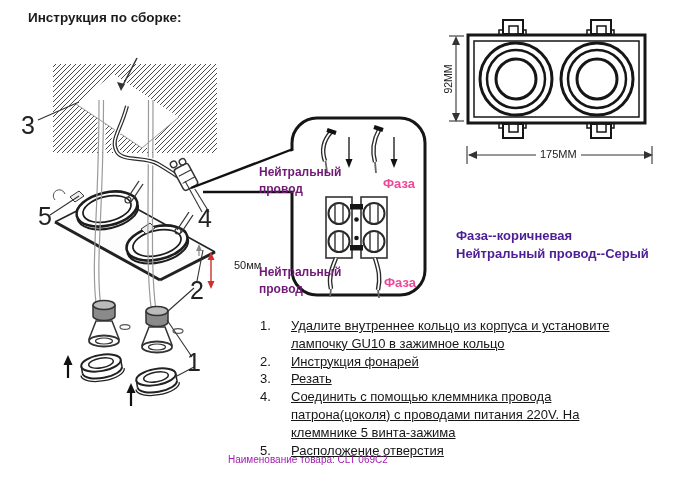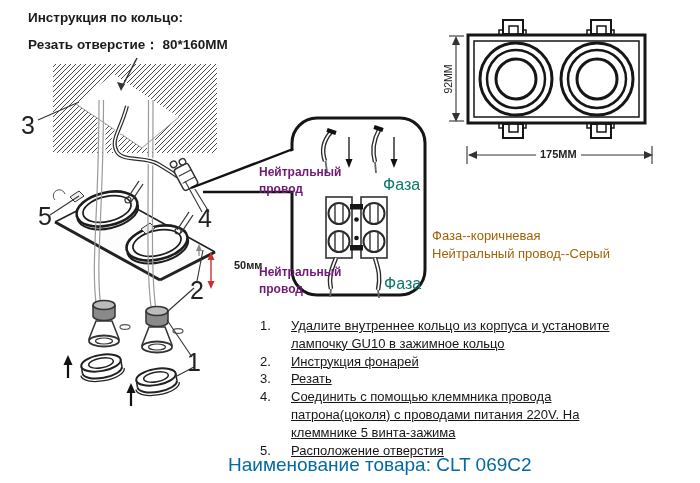--- a/index.html
+++ b/index.html
@@ -4,29 +4,29 @@
 <style>
   html,body{margin:0;padding:0;background:#fff;}
   .page{position:relative;width:700px;height:483px;background:#ffffff;overflow:hidden;
         font-family:"Liberation Sans",sans-serif;color:#1b1b1b;}
   .abs{position:absolute;}
   .art{position:absolute;left:0;top:0;}
   .title{left:28px;top:10px;font-size:13.5px;font-weight:700;}
   .subtitle{left:28px;top:36px;font-size:13.5px;font-weight:700;}
   .callout{font-size:25px;font-weight:400;color:#222;line-height:1;}
   .wire-label{font-size:12px;font-weight:700;line-height:17px;white-space:pre-line;color:#701a75;}
-  .phaza{font-size:16px;font-weight:400;color:#0f766e;}
-  .note{font-size:13px;font-weight:400;line-height:17.5px;white-space:pre-line;color:#a16207;}
-  .dim{font-size:11px;color:#222;font-weight:bold;}
+  .phaza{font-size:13px;font-weight:700;color:#ec4899;}
+  .note{font-size:13px;font-weight:700;line-height:17.5px;white-space:pre-line;color:#4c1d95;margin-left:24px;}
+  .dim{font-size:11px;color:#222;}
   .dim-rot{left:428px;top:73px;width:40px;text-align:center;transform:rotate(-90deg);font-size:10.5px;color:#222;}
   .list{left:260px;top:317px;width:372px;font-size:13px;line-height:17.8px;color:#161616;}
   .item{display:flex;}
   .item .n{width:31px;flex:none;}
   .item .t{width:336px;text-decoration:underline;}
-  .footer{left:228px;top:454px;font-size:19px;color:#0369a1;}
+  .footer{left:228px;top:454px;font-size:10px;color:#a21caf;}
 </style>
 </head>
 <body>
 
 <div class="page">
 
   <svg class="art" width="700" height="483" viewBox="0 0 700 483">
     <defs>
       <pattern id="ht" patternUnits="userSpaceOnUse" width="5" height="5">
         <path d="M0,5 L5,0" stroke="#4a4a4a" stroke-width="1" fill="none"></path>
@@ -251,22 +251,21 @@
         <line x1="467" y1="146" x2="467" y2="164"></line>
         <line x1="652" y1="146" x2="652" y2="164"></line>
         <line x1="469" y1="155" x2="536" y2="155"></line>
         <line x1="581" y1="155" x2="651" y2="155"></line>
         <polygon points="468,155 477,151 477,159" fill="#333" stroke="none"></polygon>
         <polygon points="653,155 644,151 644,159" fill="#333" stroke="none"></polygon>
       </g>
     </g>
   </svg>
 
-  <div class="abs title">Инструкция по кольцо:</div>
-  <div class="abs subtitle">Резать отверстие： 80*160MM</div>
+  <div class="abs title">Инструкция по сборке:</div>
 
   <div class="abs callout" style="left:21px;top:113px;">3</div>
   <div class="abs callout" style="left:38px;top:204px;">5</div>
   <div class="abs callout" style="left:198px;top:206px;">4</div>
   <div class="abs callout" style="left:190px;top:278px;">2</div>
   <div class="abs callout" style="left:187px;top:350px;">1</div>
   <div class="abs dim" style="left:234px;top:259px;">50мм</div>
 
   <div class="abs wire-label" style="left:259px;top:164px;">Нейтральный
 провод</div>

